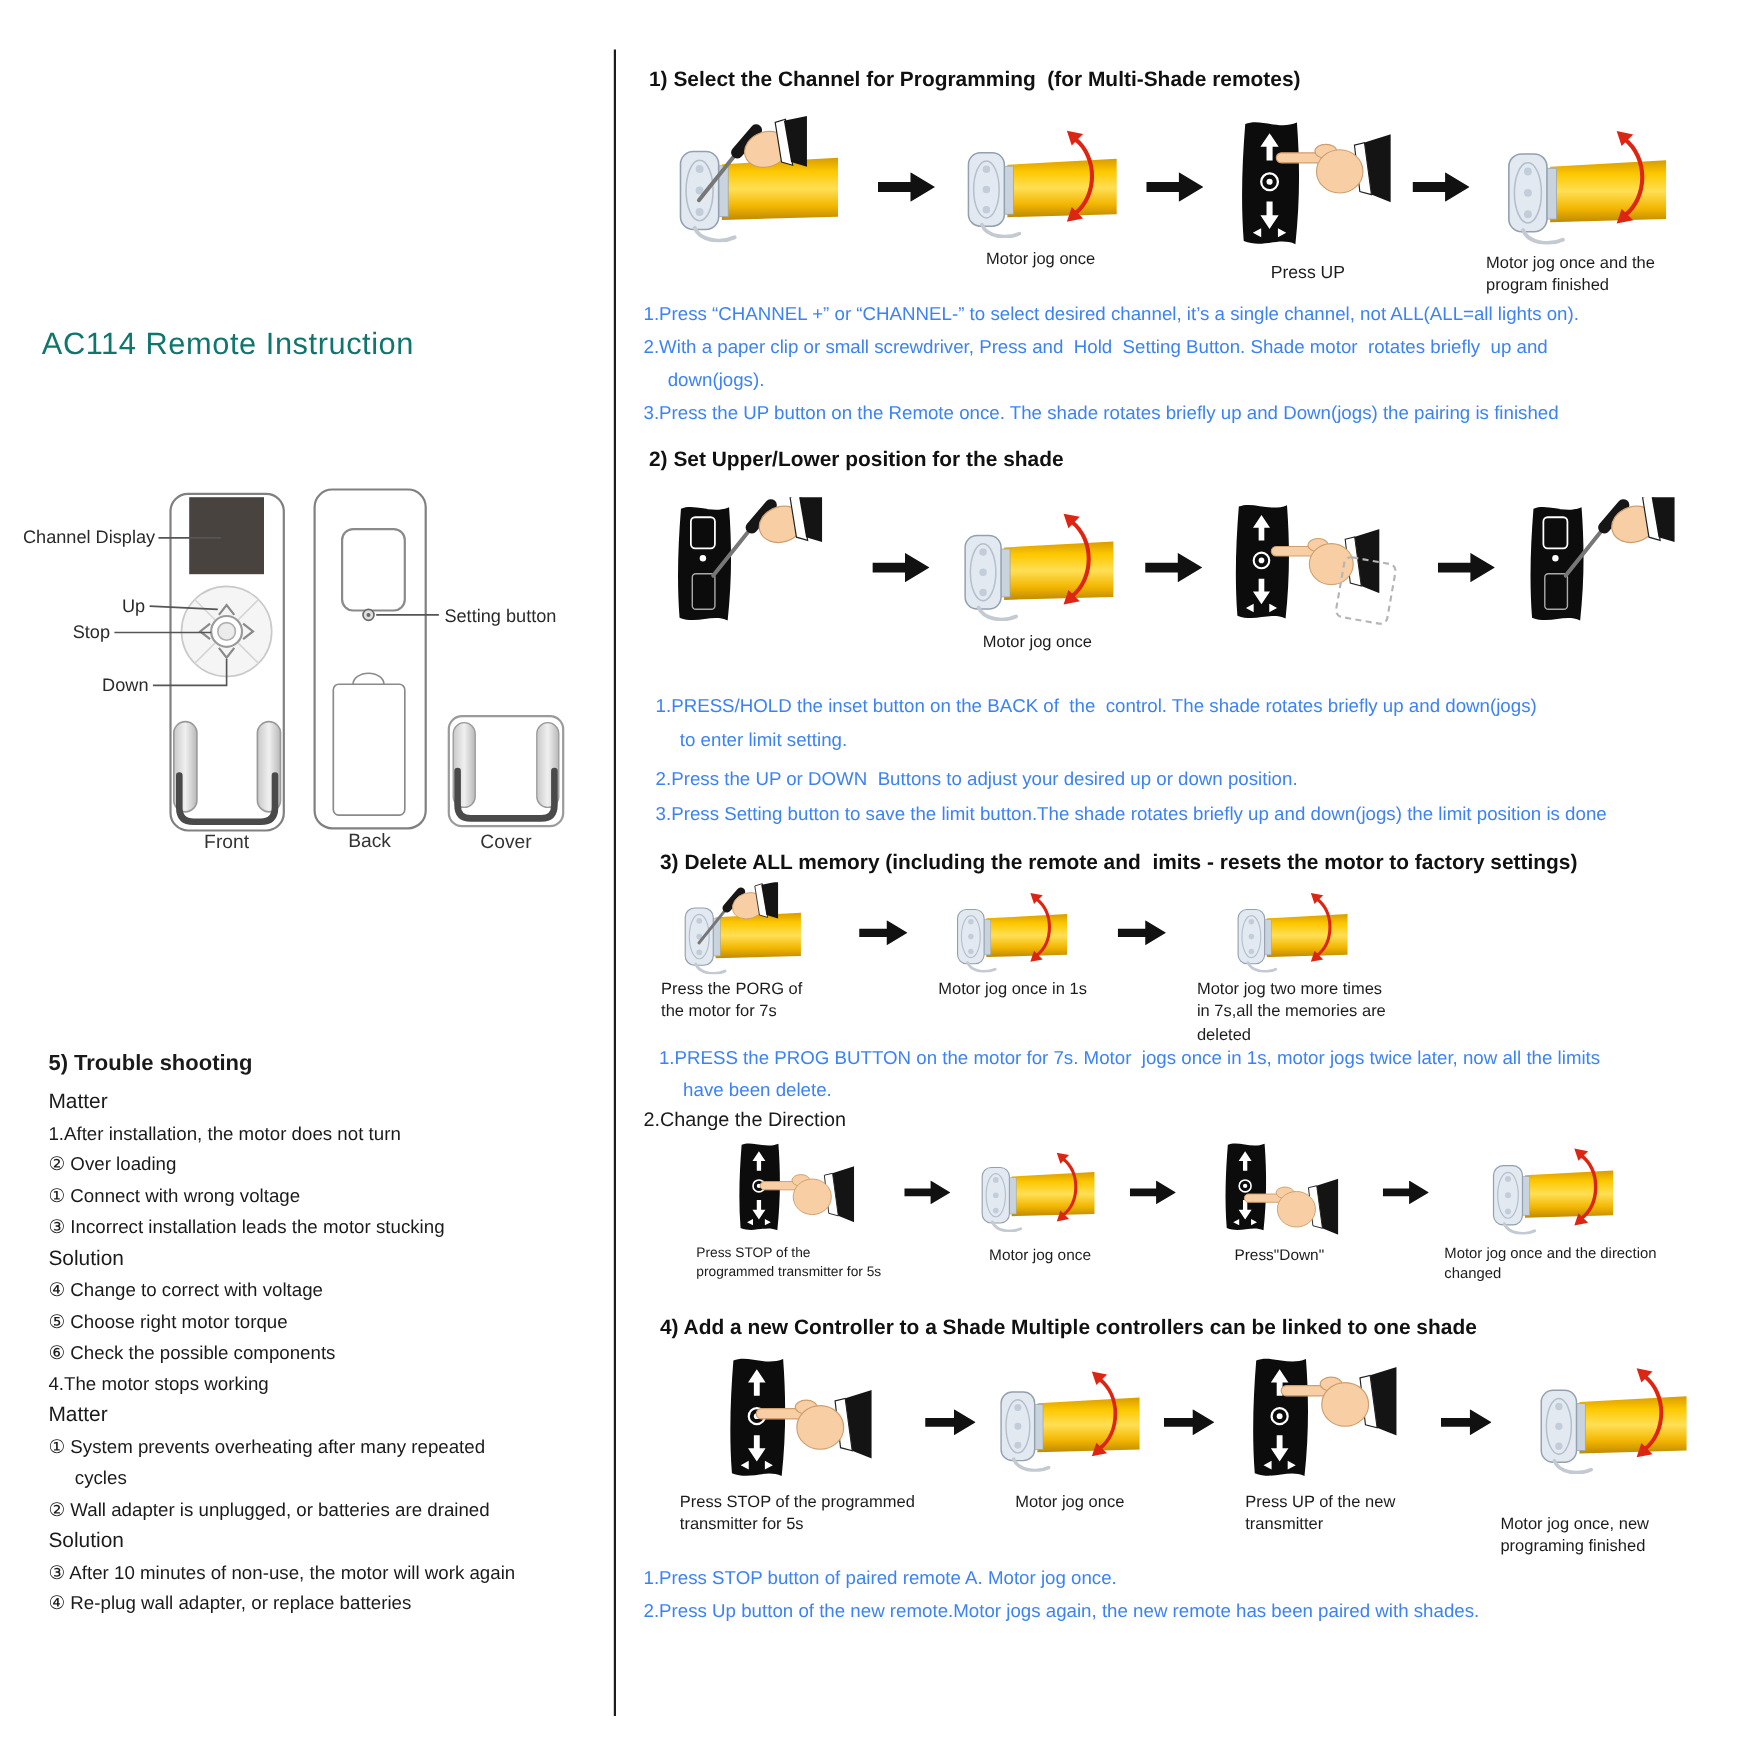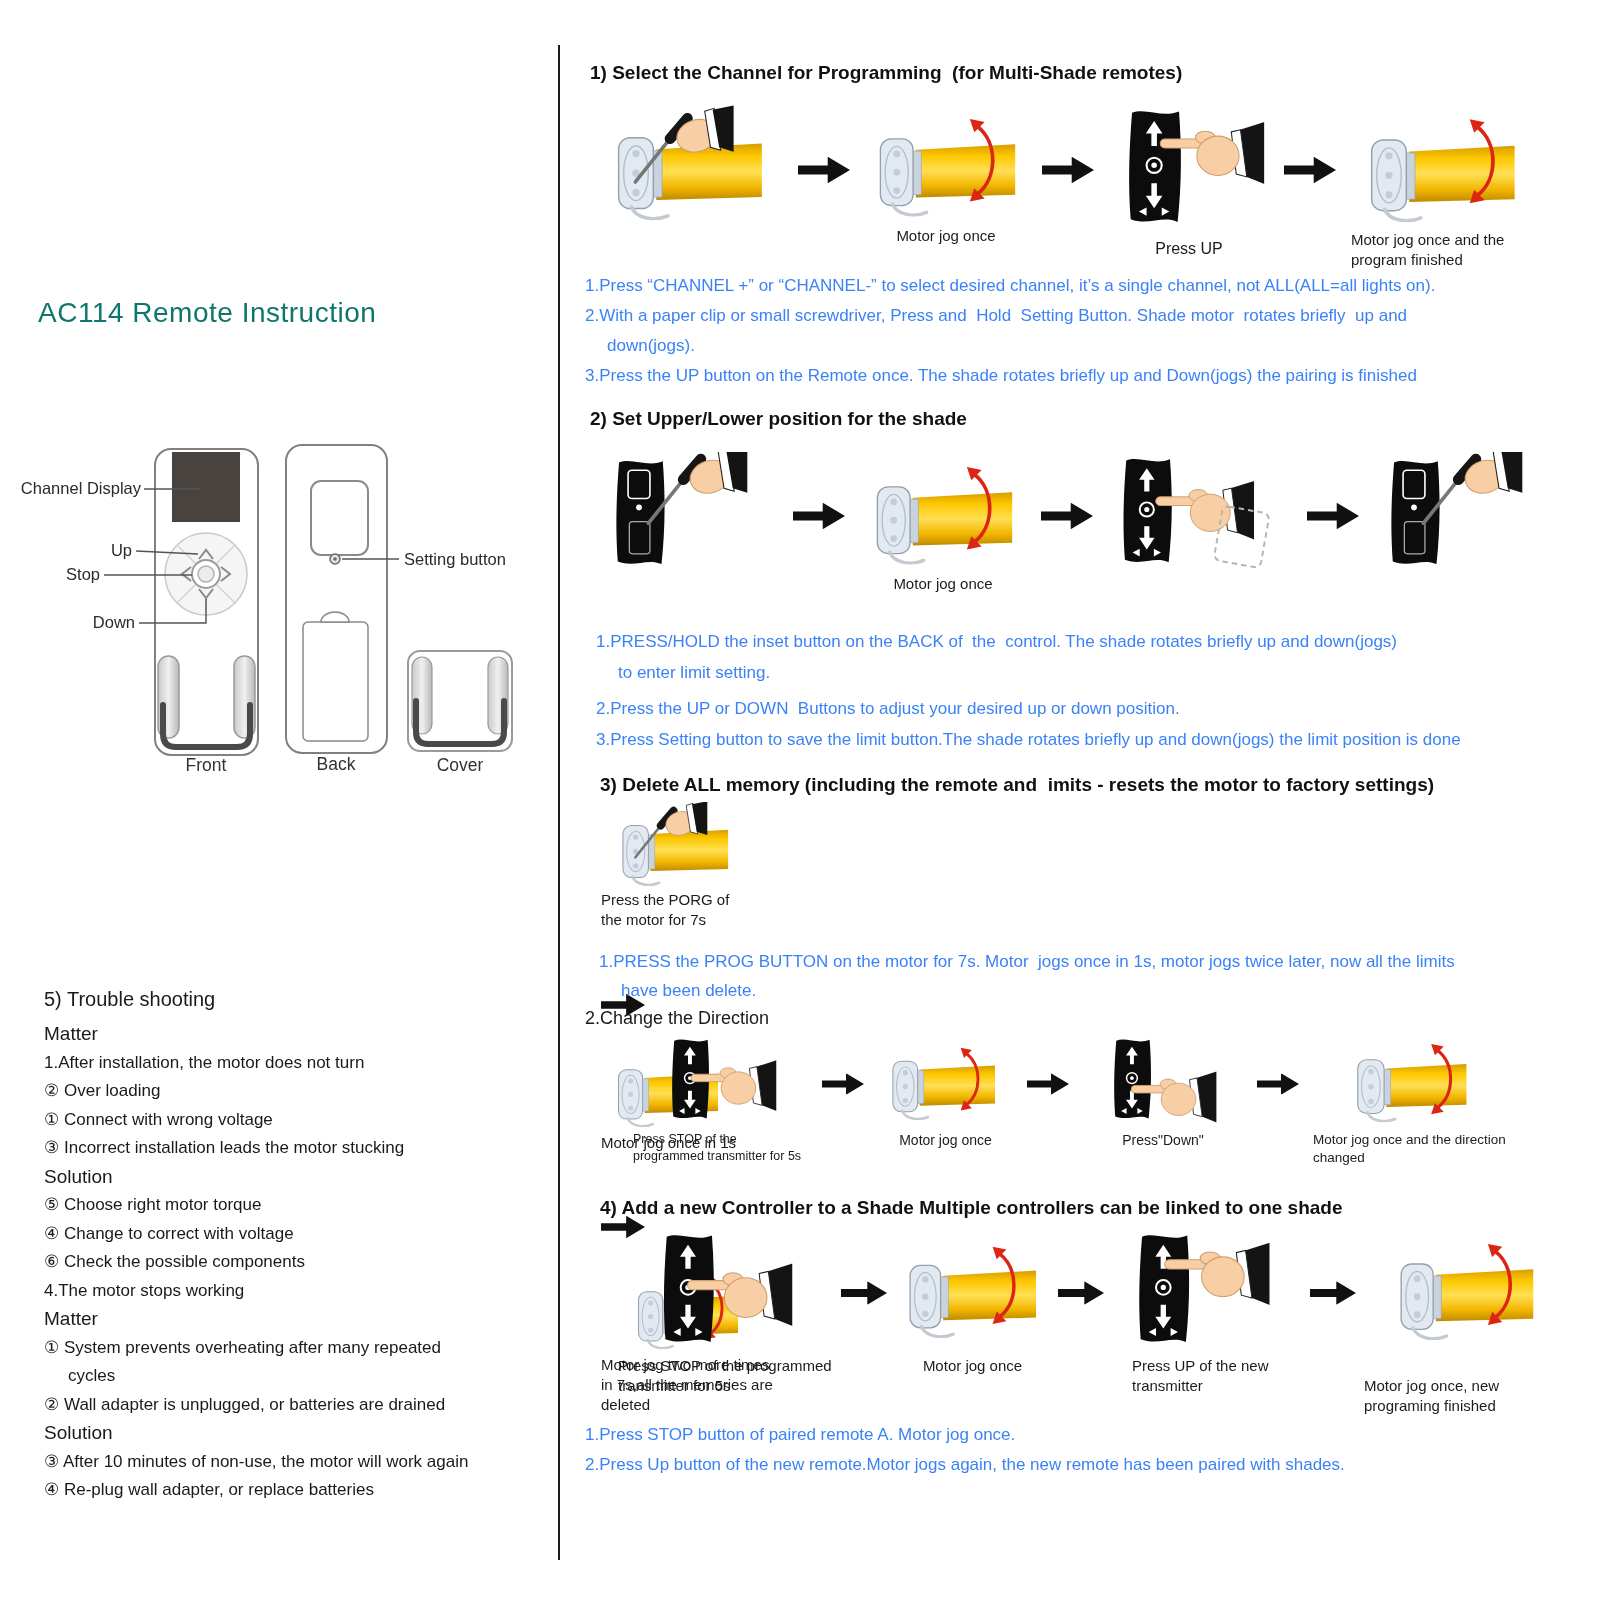--- a/index.html
+++ b/index.html
@@ -11,21 +11,21 @@
   .sub-h{position:absolute;font-size:18px;color:#1a1a1a;}
   .steps{position:absolute;font-size:17px;color:#3b82f6;}
   .steps>div{white-space:pre-wrap;}
   .steps .ind{padding-left:22px;}
   .fig-row{position:absolute;display:flex;align-items:flex-start;}
   .fig{display:flex;flex-direction:column;align-items:center;flex:none;}
   .cap{margin-top:4px;font-size:15px;line-height:1.35;color:#1c1c1c;text-align:left;}
   .cap.c{text-align:center;white-space:nowrap;}
   .arr{flex:none;}
   .trouble{position:absolute;left:44px;top:956px;width:505px;}
-  .trouble .t-h{font-size:20px;font-weight:400;margin-bottom:9px;margin-top:32px;}
+  .trouble .t-h{font-size:20px;font-weight:700;margin-bottom:9px;}
   .t-sub{font-size:19px;line-height:28.5px;}
   .t-item{font-size:17px;line-height:28.5px;}
   .t-ind{padding-left:24px;}
   .remote-diagram{position:absolute;left:5px;top:435px;}
   .remote-diagram text{font-family:"Liberation Sans",sans-serif;font-size:16.5px;fill:#2a2a2a;}
   .remote-diagram .dev-cap{font-size:17.5px;fill:#333;}
 </style>
 </head>
 <body>
 
@@ -148,22 +148,22 @@
   </svg>
 
   <div class="trouble">
     <div class="t-h">5) Trouble shooting</div>
     <div class="t-sub">Matter</div>
     <div class="t-item">1.After installation, the motor does not turn</div>
     <div class="t-item">② Over loading</div>
     <div class="t-item">① Connect with wrong voltage</div>
     <div class="t-item">③ Incorrect installation leads the motor stucking</div>
     <div class="t-sub">Solution</div>
+    <div class="t-item">④ Change to correct with voltage</div>
     <div class="t-item">⑤ Choose right motor torque</div>
-    <div class="t-item">④ Change to correct with voltage</div>
     <div class="t-item">⑥ Check the possible components</div>
     <div class="t-item">4.The motor stops working</div>
     <div class="t-sub">Matter</div>
     <div class="t-item">① System prevents overheating after many repeated</div>
     <div class="t-item t-ind">cycles</div>
     <div class="t-item">② Wall adapter is unplugged, or batteries are drained</div>
     <div class="t-sub">Solution</div>
     <div class="t-item">③ After 10 minutes of non-use, the motor will work again</div>
     <div class="t-item">④ Re-plug wall adapter, or replace batteries</div>
   </div>
@@ -260,21 +260,21 @@
 
   <div class="steps" style="left:596px;top:626px;line-height:31px;width:1000px;">
     <div>1.PRESS/HOLD the inset button on the BACK of  the  control. The shade rotates briefly up and down(jogs)</div>
     <div class="ind">to enter limit setting.</div>
     <div style="margin-top:5px;">2.Press the UP or DOWN  Buttons to adjust your desired up or down position.</div>
     <div>3.Press Setting button to save the limit button.The shade rotates briefly up and down(jogs) the limit position is done</div>
   </div>
 
   <div class="sec-h" style="left:600px;top:774px;">3) Delete ALL memory (including the remote and  imits - resets the motor to factory settings)</div>
 
-  <div class="fig-row" style="left:601px;top:802px;gap:28px;flex-direction:column;">
+  <div class="fig-row" style="left:601px;top:802px;gap:28px;">
     <div class="fig">
       <svg width="150" height="84" viewBox="0 0 160 90">
         <use href="#sym-motor" x="0" y="16" width="150" height="74"></use>
         <use href="#sym-hand-driver" x="22" y="-2" width="96" height="68"></use>
       </svg>
       <div class="cap" style="width:152px;">Press the PORG of the motor for 7s</div>
     </div>
     <svg class="arr" style="margin-top:34px" width="44" height="24" viewBox="0 0 70 36">
         <use href="#sym-arrow"></use>
       </svg>

